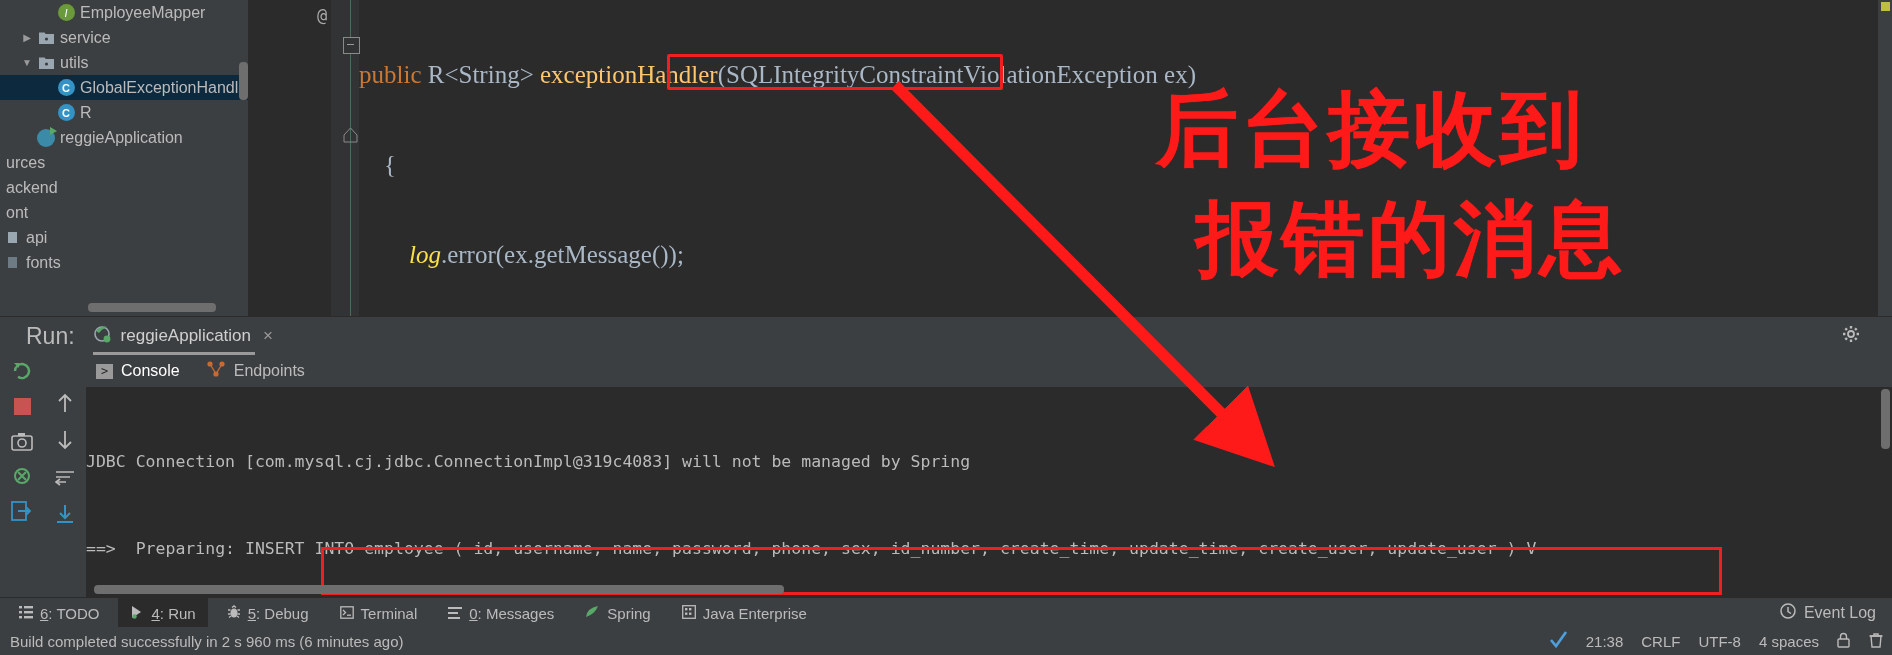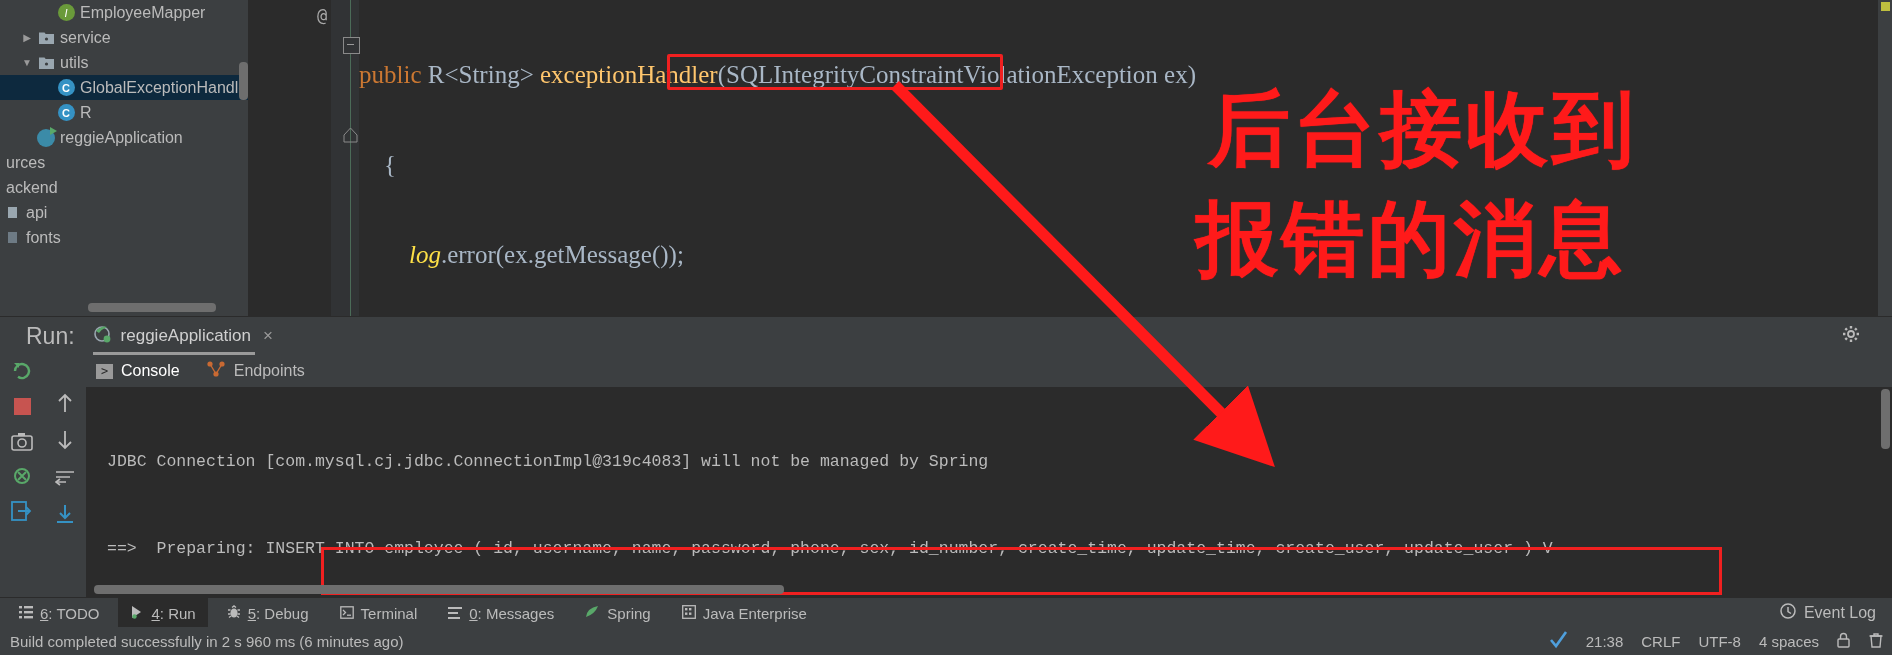--- a/index.html
+++ b/index.html
@@ -89,21 +89,21 @@
 
   .subtabs{position:absolute;left:0;top:0;height:32px;width:100%;display:flex;align-items:center;gap:26px;
           padding-left:10px;background:#3c3f41;}
   .subtab{display:flex;align-items:center;gap:8px;font-size:16px;color:#bbbbbb;}
   .subtab.active{color:#ffffff;}
   .console-ico{width:17px;height:15px;background:#9a9a9a;color:#2b2b2b;font-size:12px;
      display:flex;align-items:center;justify-content:center;font-family:"DejaVu Sans Mono",monospace;}
 
   .console-text{position:absolute;left:0;top:0;width:100%;
      font-family:"DejaVu Sans Mono",monospace;font-size:16.5px;line-height:29px;white-space:pre;}
-  .cline{height:29px;padding-left:21px;font-family:Liberation Mono, monospace;}
+  .cline{height:29px;padding-left:0;}
   .c-white{color:#bbbbbb;}
 
   .red-box-log{position:absolute;left:235px;top:192px;width:1395px;height:42px;border:3px solid #f02020;
      pointer-events:none;}
 
   .console-hsb{position:absolute;left:8px;bottom:4px;width:690px;height:9px;background:#6e6e6e;border-radius:4px;}
   .console-vsb{position:absolute;right:2px;top:34px;width:9px;height:60px;background:#6e6e6e;border-radius:4px;}
 
   
   .toolbar-bottom{position:absolute;left:0;top:597px;width:1892px;height:30px;background:#3c3f41;
@@ -114,21 +114,21 @@
   .bb-right{margin-left:auto;display:flex;align-items:center;gap:8px;padding-right:16px;}
 
   .statusbar{position:absolute;left:0;top:627px;width:1892px;height:28px;background:#3c3f41;
      display:flex;align-items:center;font-size:15px;color:#bbbbbb;}
   .sb-left{padding-left:10px;}
   .sb-right{margin-left:auto;display:flex;align-items:center;gap:18px;padding-right:8px;}
 
   
   .anno-text{position:absolute;color:#ff1a1a;font-weight:bold;font-size:82px;line-height:86px;
      font-family:"DejaVu Sans",sans-serif;letter-spacing:4px;text-shadow:0 0 1px #ff1a1a;}
-  .anno1{left:1208px;top:86px;}
+  .anno1{left:1156px;top:86px;}
   .anno2{left:1196px;top:196px;}
   .arrow-svg{position:absolute;left:880px;top:60px;}
 </style>
 </head>
 <body>
 
 <div class="ide">
 
   <div class="top">
 
@@ -181,20 +181,23 @@
         <span class="ficon">
             <span class="spring-ico"></span>
           </span>
         <span class="lbl">reggieApplication</span>
       </div>
       <div class="row">
         <span class="lbl">urces</span>
       </div>
       <div class="row">
         <span class="lbl">ackend</span>
+      </div>
+      <div class="row">
+        <span class="lbl">ont</span>
       </div>
       <div class="row">
         <span class="ficon">
             <span class="leafsq"></span>
           </span>
         <span class="lbl">api</span>
       </div>
       <div class="row">
         <span class="ficon">
             <span class="leafsq dark"></span>

